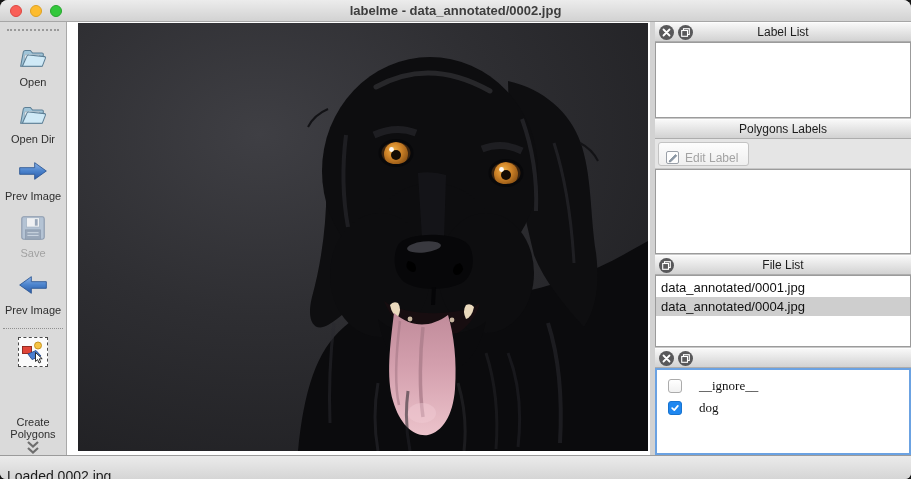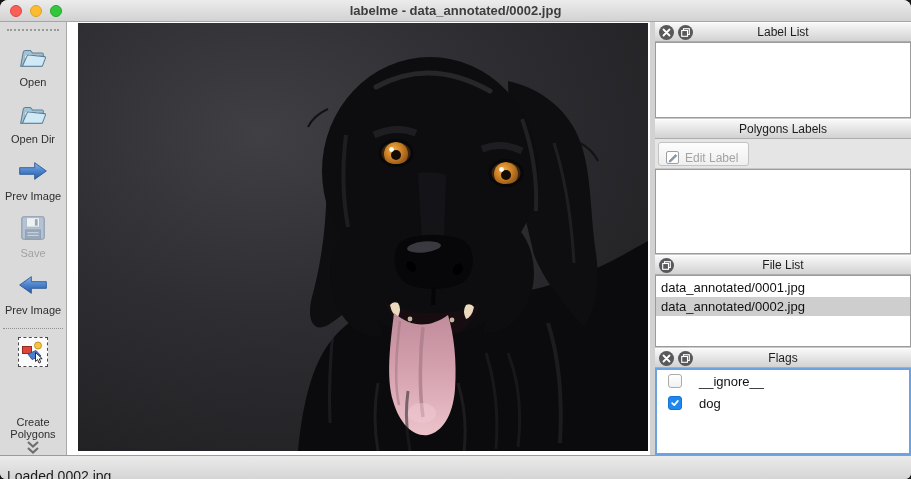--- a/index.html
+++ b/index.html
@@ -41,21 +41,21 @@
   .dock-btns{position:relative;display:flex;gap:4px;margin-left:4px;z-index:2;}
   .dock-btn{width:15px;height:15px;border-radius:50%;background:#58585a;display:flex;align-items:center;justify-content:center;cursor:pointer;}
   .dock-content{background:#fff;border:1px solid #9b9b9b;margin-bottom:1px;flex-shrink:0;}
   .toolrow{height:30px;background:#e5e5e5;border-bottom:1px solid #c6c6c6;display:flex;align-items:center;flex-shrink:0;}
   .editbtn{margin-left:3px;height:24px;padding:0 10px 0 6px;display:flex;align-items:flex-end;gap:5px;background:linear-gradient(#fdfdfd,#efefef);border:1px solid #c3c3c3;border-radius:3px;}
   .editbtn span{font-size:12px;color:#a3a3a3;}
 
   .filerow{height:19px;line-height:19px;font-size:13px;color:#111;padding-left:5px;white-space:nowrap;overflow:hidden;}
   .filerow.selected{background:#cecece;}
 
-  .flags-content{background:#fff;border:2px solid #6ba2e2;flex:1;}
+  .flags-content{background:#fff;border:2px solid #6ba2e2;flex:1;padding-top:5px;font-family:Liberation Serif, serif;}
   .flagrow{height:22px;display:flex;align-items:center;}
   .checkbox{width:14px;height:14px;margin-left:11px;border:1px solid #ababab;border-radius:3px;background:linear-gradient(#fff,#f1f1f1);display:flex;align-items:center;justify-content:center;flex-shrink:0;}
   .checkbox.checked{background:#1e87f0;border-color:#1873cf;}
   .flaglabel{font-size:13px;color:#111;margin-left:17px;}
 
   
   .statusbar{height:40px;background:linear-gradient(#ebebeb,#c6c6c6);border-top:1px solid #9b9b9b;display:flex;align-items:center;position:relative;}
   .statusmsg{font-size:14px;color:#1b1b1b;padding-left:7px;}
   .grip{position:absolute;right:2px;bottom:2px;width:12px;height:12px;background:
     linear-gradient(135deg,transparent 50%,#9a9a9a 50%,#9a9a9a 55%,transparent 55%,transparent 70%,#9a9a9a 70%,#9a9a9a 75%,transparent 75%,transparent 90%,#9a9a9a 90%,#9a9a9a 95%,transparent 95%);}
@@ -307,38 +307,37 @@
             <svg width="9" height="9" viewBox="0 0 9 9">
                 <rect x="2.5" y="0.7" width="5.8" height="5.8" fill="none" stroke="#fff" stroke-width="1.1"></rect>
                 <rect x="0.7" y="2.5" width="5.8" height="5.8" fill="#58585a" stroke="#fff" stroke-width="1.1"></rect>
               </svg>
           </span>
         </div>
         <span class="dock-title">File List</span>
       </div>
       <div class="dock-content" style="height:72px;padding-top:2px;">
         <div class="filerow">data_annotated/0001.jpg</div>
-        <div class="filerow selected">data_annotated/0002.jpg</div>
+        <div class="filerow selected">data_annotated/0004.jpg</div>
       </div>
 
       <div class="dock-titlebar">
         <div class="dock-btns">
           <span class="dock-btn">
             <svg width="9" height="9" viewBox="0 0 9 9">
                 <path d="M1.5 1.5 L7.5 7.5 M7.5 1.5 L1.5 7.5" stroke="#fff" stroke-width="1.8" stroke-linecap="round"></path>
               </svg>
           </span>
           <span class="dock-btn">
             <svg width="9" height="9" viewBox="0 0 9 9">
                 <rect x="2.5" y="0.7" width="5.8" height="5.8" fill="none" stroke="#fff" stroke-width="1.1"></rect>
                 <rect x="0.7" y="2.5" width="5.8" height="5.8" fill="#58585a" stroke="#fff" stroke-width="1.1"></rect>
               </svg>
           </span>
         </div>
-        <span class="dock-title">Flags</span>
       </div>
       <div class="flags-content">
         <div class="flagrow">
           <span class="checkbox"></span>
           <span class="flaglabel">__ignore__</span>
         </div>
         <div class="flagrow">
           <span class="checkbox checked">
             <svg width="10" height="10" viewBox="0 0 14 14">
                 <path d="M3 7.2 L6 10 L11 4" stroke="#fff" stroke-width="2.4" fill="none" stroke-linecap="round" stroke-linejoin="round"></path>

